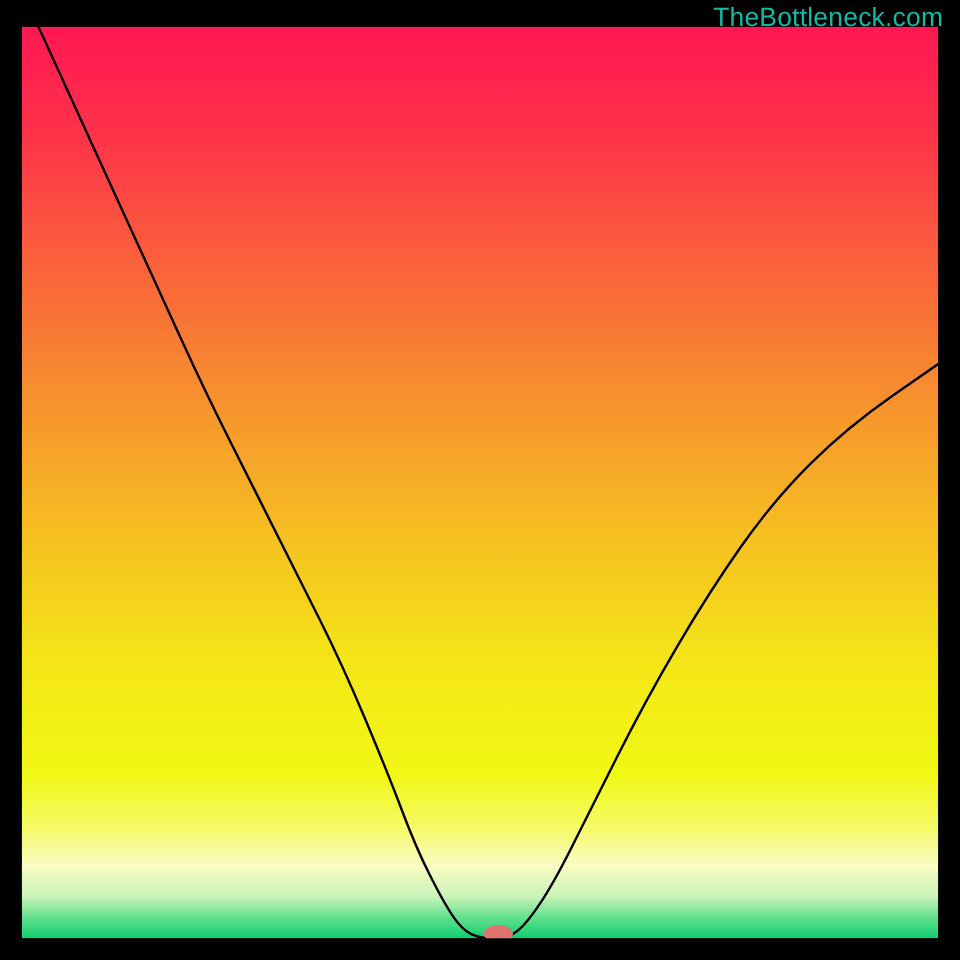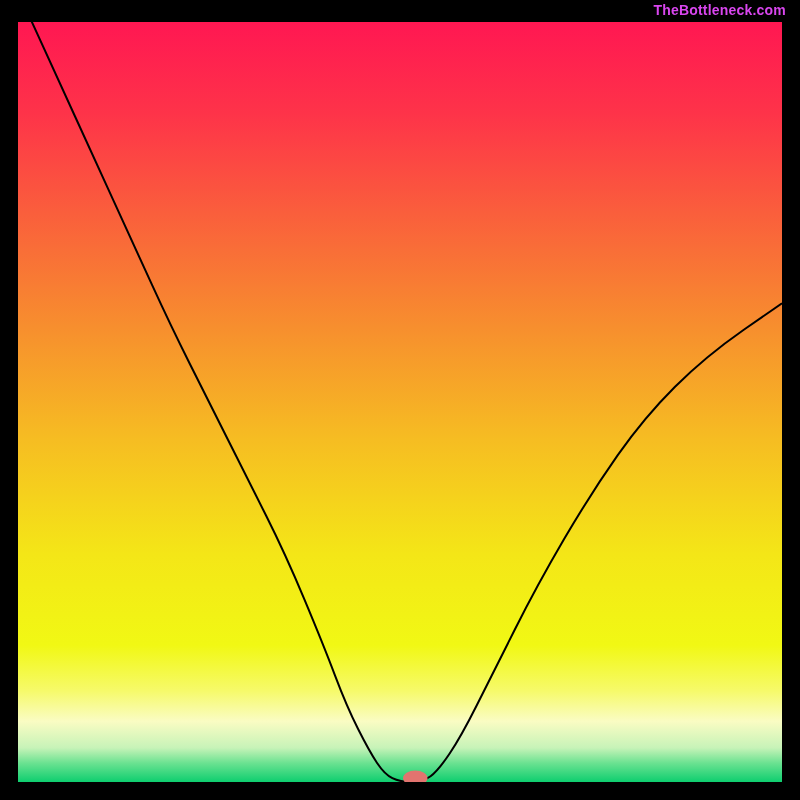--- a/index.html
+++ b/index.html
@@ -14,23 +14,23 @@
   .frame {
     position: relative;
     width: 800px;
     height: 800px;
     background: #000;
   }
   .watermark {
     position: absolute;
     top: 2px;
     right: 14px;
-    color: #d946ef;
-    font-size: 14px;
-    font-weight: 700;
+    color: #14b8a6;
+    font-size: 22px;
+    font-weight: 400;
     letter-spacing: 0.2px;
     z-index: 5;
     user-select: none;
   }
   .plot-area {
     position: absolute;
     left: 18px;
     top: 22px;
     width: 764px;
     height: 760px;

